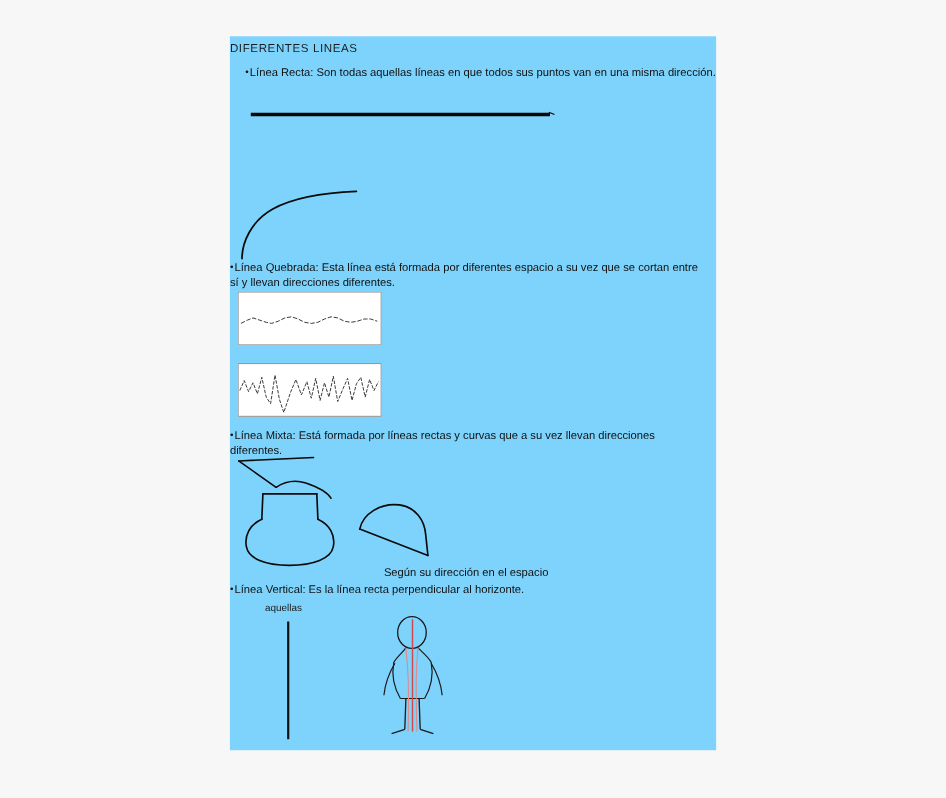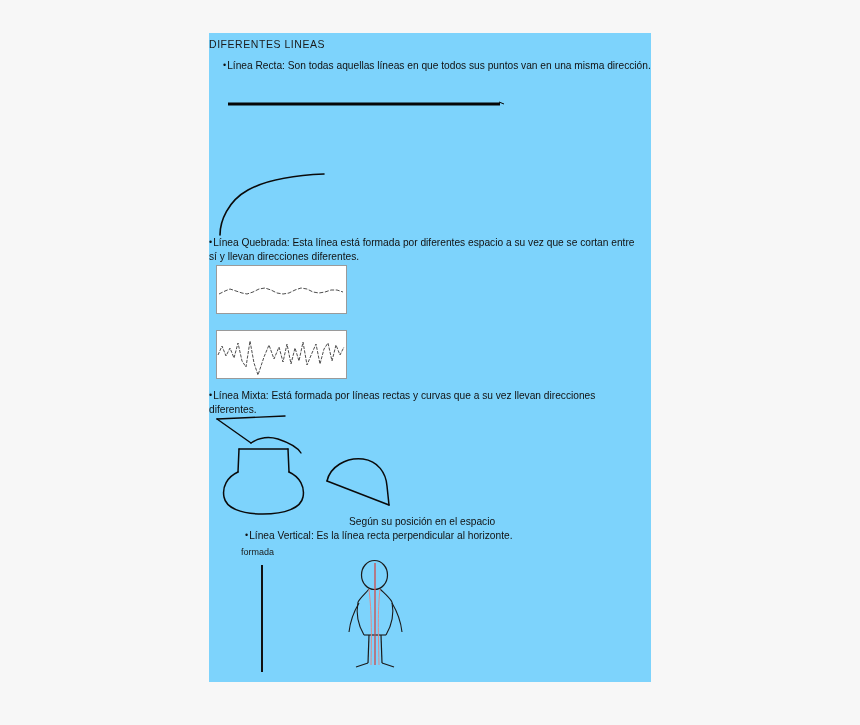--- a/index.html
+++ b/index.html
@@ -139,27 +139,27 @@
     </svg>
   </div>
 
   <div class="fig" style="left:113px; top:420px;">
     <svg width="76" height="62" viewBox="0 0 76 62">
       <path d="M 5 28 C 8 14, 24 4, 41 6 C 56 8, 64 20, 65 33 L 67 52" fill="none" stroke="#0a0a0a" stroke-width="1.5" stroke-linecap="round"></path>
       <path d="M 5 28 L 67 52" fill="none" stroke="#0a0a0a" stroke-width="1.5" stroke-linecap="round"></path>
     </svg>
   </div>
 
-  <div class="centered-note" style="left:140px; top:483px;">Según su posición en el espacio</div>
+  <div class="centered-note" style="left:140px; top:483px;">Según su dirección en el espacio</div>
 
-  <div class="para" style="left:0px; top:496px;margin-left:36px;">
+  <div class="para" style="left:0px; top:496px;">
     <span class="bullet">•</span><span>Línea Vertical: Es la línea recta perpendicular al horizonte.</span>
   </div>
 
-  <div class="handwriting-label" style="left:32px; top:514px;">formada</div>
+  <div class="handwriting-label" style="left:32px; top:514px;">aquellas</div>
 
   <div class="vline" style="left:52px; top:532px; height:107px;"></div>
 
   <div class="fig" style="left:133px; top:520px;">
     <svg width="70" height="122" viewBox="0 0 70 122">
 
       <ellipse cx="32.5" cy="22" rx="13" ry="14.5" fill="none" stroke="#1a1a1a" stroke-width="1.2"></ellipse>
 
       <path d="M 27 36 C 24 40, 19 44, 16 49" fill="none" stroke="#1a1a1a" stroke-width="1.1"></path>
       <path d="M 38 36 C 42 40, 47 44, 50 49" fill="none" stroke="#1a1a1a" stroke-width="1.1"></path>

